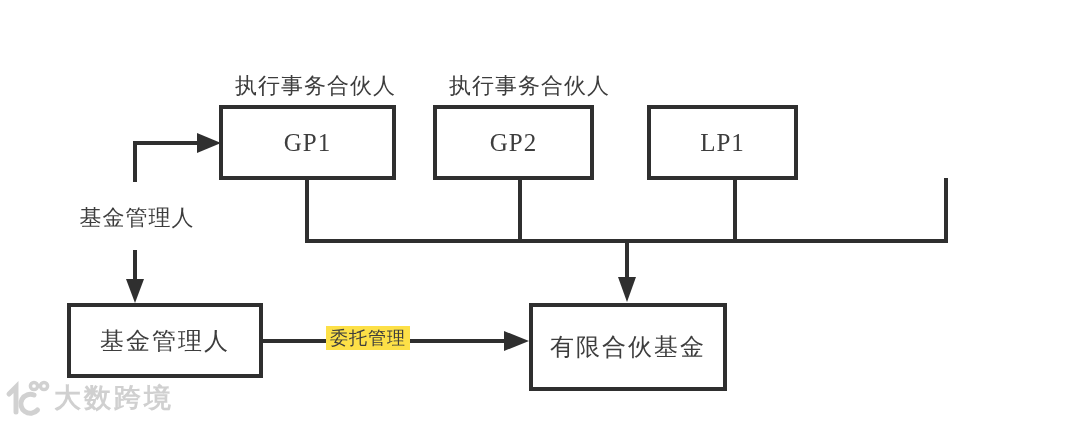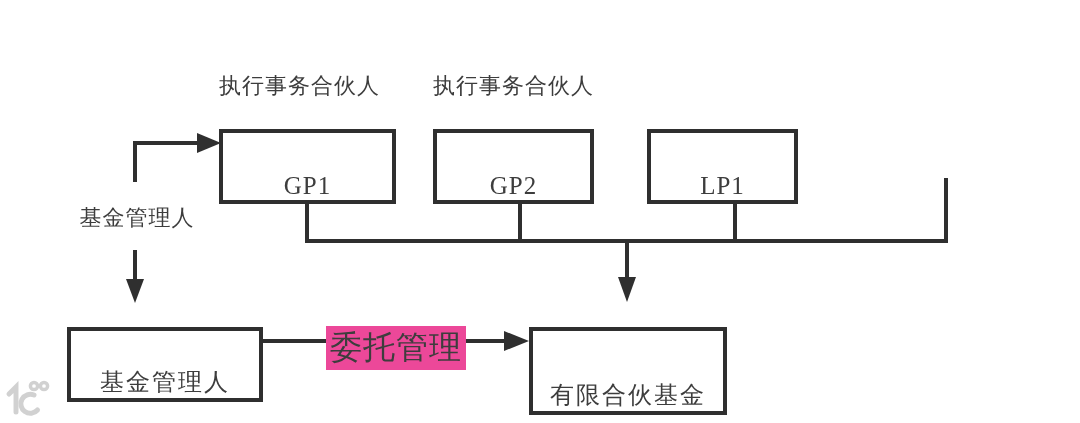--- a/index.html
+++ b/index.html
@@ -12,42 +12,41 @@
     font-family: "Liberation Serif", "DejaVu Serif", serif;
   }
   #wires { position: absolute; left: 0; top: 0; width: 1080px; height: 423px; }
 
   .node {
     position: absolute;
     box-sizing: border-box;
     border: 4px solid #2f2f2f;
     background: #ffffff;
     display: flex;
-    align-items: flex-end;
+    align-items: center;
     justify-content: center;
     color: #3d3d3d;
     font-size: 25px;
     letter-spacing: 1px;
     white-space: nowrap;
-    margin-top: 24px;
   }
   .node.cn { font-size: 24px; letter-spacing: 2px; }
 
   .float-label {
     position: absolute;
     color: #3d3d3d;
     font-size: 22px;
     letter-spacing: 1px;
     white-space: nowrap;
   }
-  .role-label { width: 177px; text-align: left; }
+  .role-label { width: 177px; text-align: right; }
   .edge-label {
-    background: #ec4899;
+    background: #fde047;
     padding: 0 4px;
-    font-size: 32px;
+    font-size: 18px;
     letter-spacing: 1px;
   }
 
   #watermark {
     position: absolute;
     left: 4px;
     top: 379px;
     display: flex;
     align-items: center;
     gap: 4px;
@@ -121,15 +120,16 @@
     <svg width="46" height="38" viewBox="0 0 46 38">
       <g stroke="#cdcdcd" stroke-width="5" fill="none" stroke-linecap="round">
         <path d="M5,15 L12,8 L12,33"></path>
         <path d="M30,16 A9.5,9.5 0 1 0 33.5,31"></path>
       </g>
       <g stroke="#cdcdcd" stroke-width="3.5" fill="none">
         <circle cx="30" cy="7" r="3.6"></circle>
         <circle cx="40" cy="7" r="3.6"></circle>
       </g>
     </svg>
+    <span class="wm-text">大数跨境</span>
   </div>
 
 </div>
 
 </body></html>

